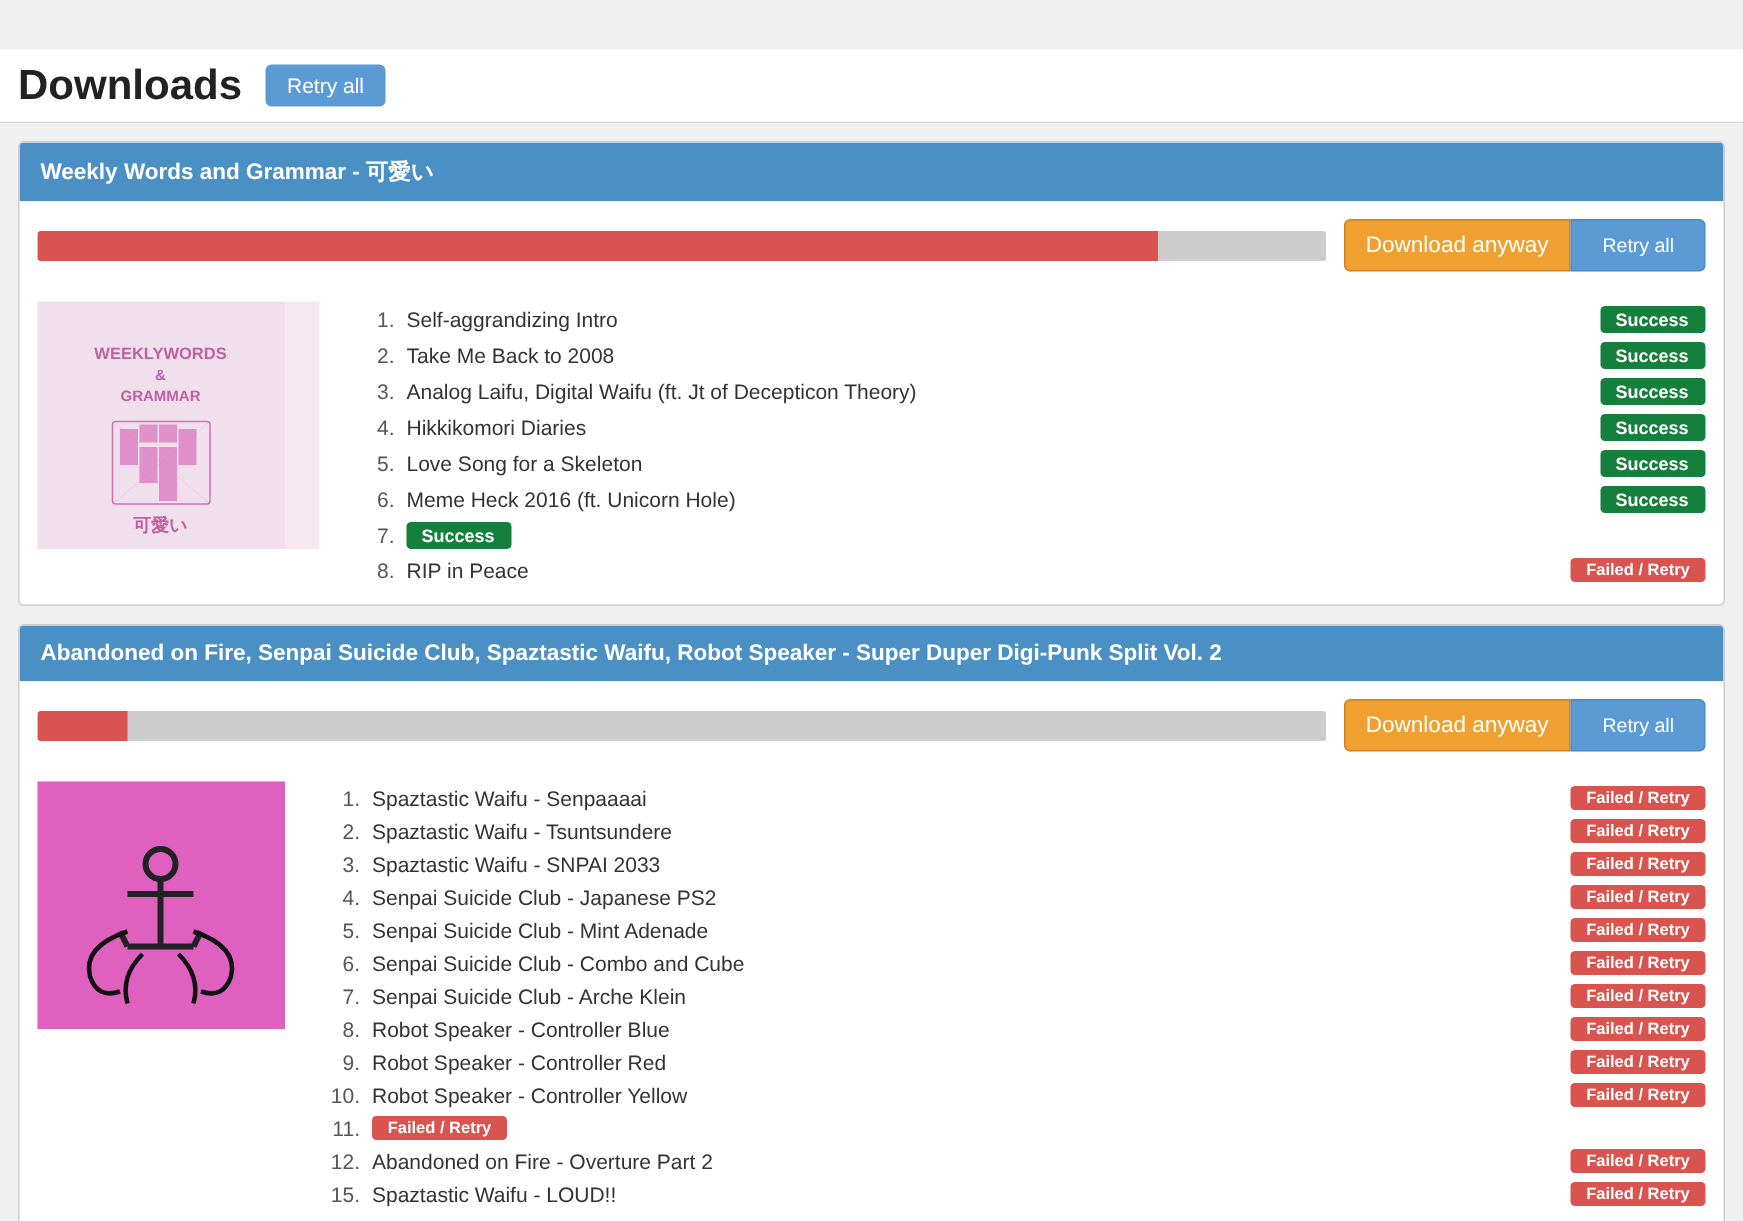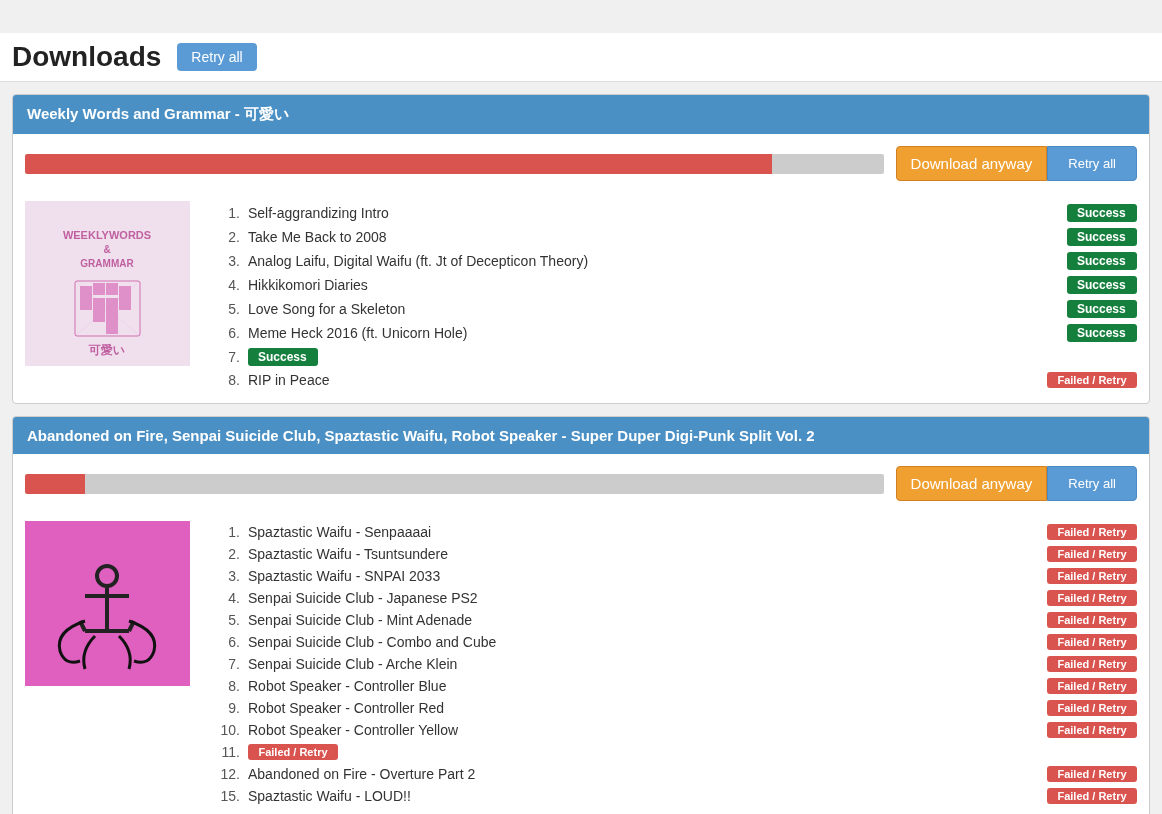--- a/index.html
+++ b/index.html
@@ -143,21 +143,21 @@
         <div style="display: flex; align-items: center; gap: 12px; margin-bottom: 12px;">
           <div class="progress-bar-container" style="flex: 1 1 0%; margin-bottom: 0px;">
             <div class="progress-bar-fill" style="width: 87%;"></div>
           </div>
           <div style="display: flex; gap: 0px; flex-shrink: 0;">
             <button class="btn-download-anyway">Download anyway</button>
             <button class="btn-retry-all-section">Retry all</button>
           </div>
         </div>
         <div class="album-content">
-          <div style="width: 165px; height: 165px; flex-shrink: 0; overflow: hidden; position: relative; background: rgb(245, 232, 240);"><svg width="165" height="165" viewBox="0 0 165 165" xmlns="http://www.w3.org/2000/svg">
+          <div style="width: 188px; height: 165px; flex-shrink: 0; overflow: hidden; position: relative; background: rgb(245, 232, 240);"><svg width="165" height="165" viewBox="0 0 165 165" xmlns="http://www.w3.org/2000/svg">
       <rect width="165" height="165" fill="#f0e0ee"></rect>
       <text x="82" y="38" text-anchor="middle" font-size="11" fill="#c060a0" font-weight="bold">WEEKLYWORDS</text>
       <text x="82" y="52" text-anchor="middle" font-size="10" fill="#c060a0" font-weight="bold">&amp;</text>
       <text x="82" y="66" text-anchor="middle" font-size="10" fill="#c060a0" font-weight="bold">GRAMMAR</text>
 
       <rect x="50" y="80" width="65" height="55" rx="2" fill="none" stroke="#d070b0" stroke-width="1"></rect>
 
       <rect x="55" y="85" width="12" height="12" fill="#e090c8"></rect>
       <rect x="68" y="82" width="12" height="12" fill="#e090c8"></rect>
       <rect x="81" y="82" width="12" height="12" fill="#e090c8"></rect>

